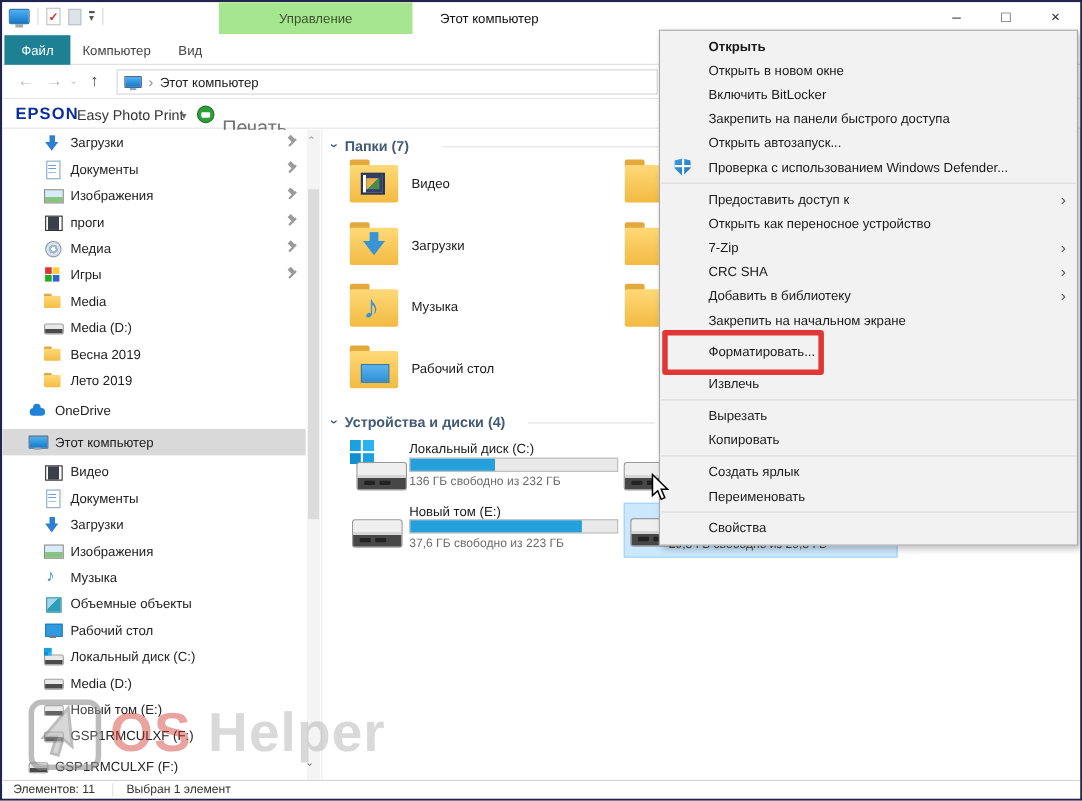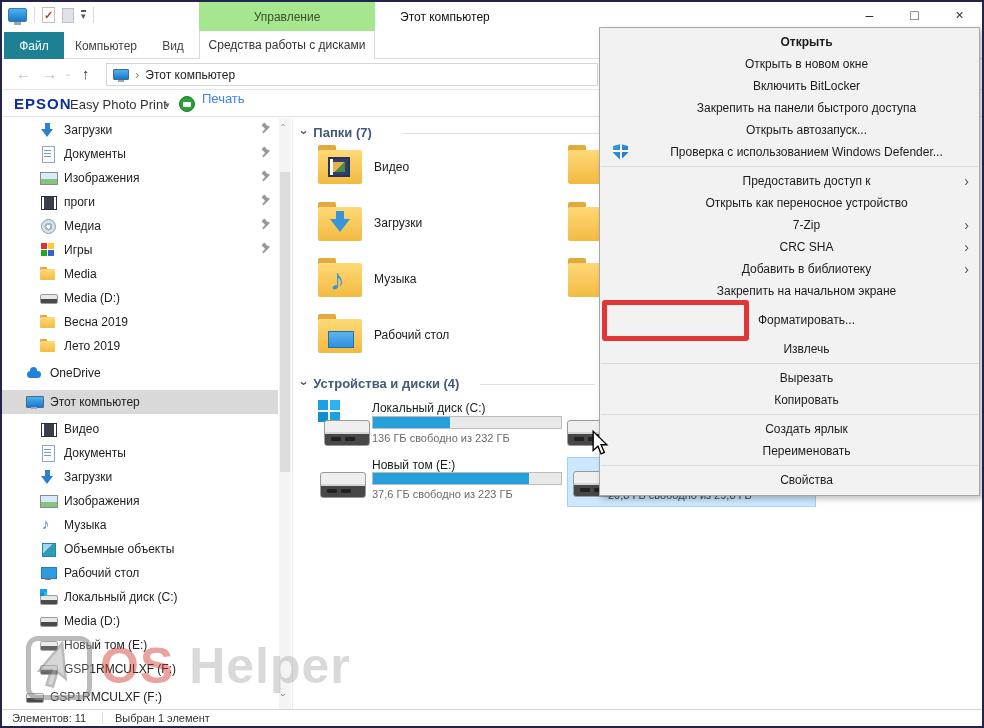--- a/index.html
+++ b/index.html
@@ -48,21 +48,21 @@
   .addr-text { color:#222; }
 
   
   .epsonbar { position:absolute; left:0; top:88px; width:100%; height:27px; background:#fff; border-bottom:1px solid #e3e3e3; }
   .epson-brand { position:absolute; left:12px; top:5px; font-size:15px; font-weight:bold; color:#0a2f9c; letter-spacing:1px; }
   .epson-app { position:absolute; left:68px; top:7px; font-size:13px; color:#333; }
   .epson-drop { position:absolute; left:163px; top:10px; font-size:9px; color:#666; }
   .epson-print-ic { position:absolute; left:177px; top:6px; width:16px; height:16px; border-radius:50%;
     background:#2e9e3a; border:1px solid #1d7a28; }
   .epson-print-ic::after { content:""; position:absolute; left:3px; top:5px; width:8px; height:5px; background:#fff; border-radius:1px; }
-  .epson-print { position:absolute; left:200px; top:1px; font-size:13px; color:#3b82f6; }
+  .epson-print { position:absolute; left:200px; top:16px; font-size:18px; color:#737373; }
 
   
   .sidebar { position:absolute; left:0; top:116px; width:276px; height:595px; overflow:hidden; background:#fff; }
   .side-item { height:24px; display:flex; align-items:center; gap:8px; position:relative; color:#222; }
   .side-item .lbl { white-space:nowrap; }
   .lvlroot { padding-left:24px; }
   .lvlchild { padding-left:38px; }
   .side-sel { background:#d9d9d9; }
   .spacer3 { height:3px; } .spacer5 { height:5px; } .spacer4 { height:4px; }
   .pin { position:absolute; right:8px; top:7px; width:9px; height:9px; }
@@ -141,21 +141,21 @@
   .drive-name { position:absolute; font-size:12px; color:#1a1a1a; }
   .disk-bar { position:absolute; width:190px; height:13px; background:#e9e9e9; border:1px solid #bcbcbc; }
   .disk-fill { height:100%; background:#26a0da; }
   .free-text { position:absolute; font-size:11px; color:#6b6b6b; }
 
   .selected-tile { position:absolute; left:565px; top:455px; width:249px; height:50px; background:#cce8ff; border:1px solid #a3d2f5; }
 
   
   .ctxmenu { position:absolute; left:597px; top:25px; width:381px; background:#f2f2f2; border:1px solid #a8a8a8;
     box-shadow:3px 3px 6px rgba(0,0,0,.25); z-index:50; padding:3px 0 4px 0; }
-  .mi { height:22px; display:flex; align-items:center; padding-left:44px; padding-right:10px; position:relative; color:#1b1b1b;justify-content:center; }
+  .mi { height:22px; display:flex; align-items:center; padding-left:44px; padding-right:10px; position:relative; color:#1b1b1b; }
   .mi-bold { font-weight:bold; }
   .mi-arrow { position:absolute; right:10px; top:3px; font-size:14px; color:#555; }
   .mi-sep { height:1px; background:#d9d9d9; margin:3px 1px; }
   .mi-format { height:36px; }
   .shield { position:absolute; left:13px; top:3px; width:15px; height:16px;
     clip-path:polygon(50% 0,100% 12%,100% 55%,50% 100%,0 55%,0 12%);
     background:linear-gradient(#fff,#fff) 50% 0/2px 100% no-repeat, linear-gradient(#fff,#fff) 0 45%/100% 2px no-repeat,
       linear-gradient(135deg,#3aa0e8,#1d6fb8); }
   .redbox { position:absolute; left:2px; top:272px; width:147px; height:41px; border:5px solid #e03636; border-radius:3px; z-index:60; }
 
@@ -193,21 +193,20 @@
       <span class="win-btn">–</span>
       <span class="win-btn">□</span>
       <span class="win-btn">×</span>
     </div>
   </div>
 
   <div class="tabsrow">
     <div class="tab-file">Файл</div>
     <div class="tab tab-computer">Компьютер</div>
     <div class="tab tab-view">Вид</div>
-    <div class="tab-contextual">Средства работы с дисками</div>
   </div>
 
   <div class="navbar">
     <span class="nav-glyph" style="left:14px">←</span>
     <span class="nav-glyph" style="left:40px">→</span>
     <span class="nav-glyph nav-chevron-sm" style="left:64px; transform:rotate(90deg)">›</span>
     <span class="nav-glyph nav-up" style="left:80px">↑</span>
     <div class="addressbar">
       <span class="addr-pc"></span>
       <span class="addr-chev">›</span>

